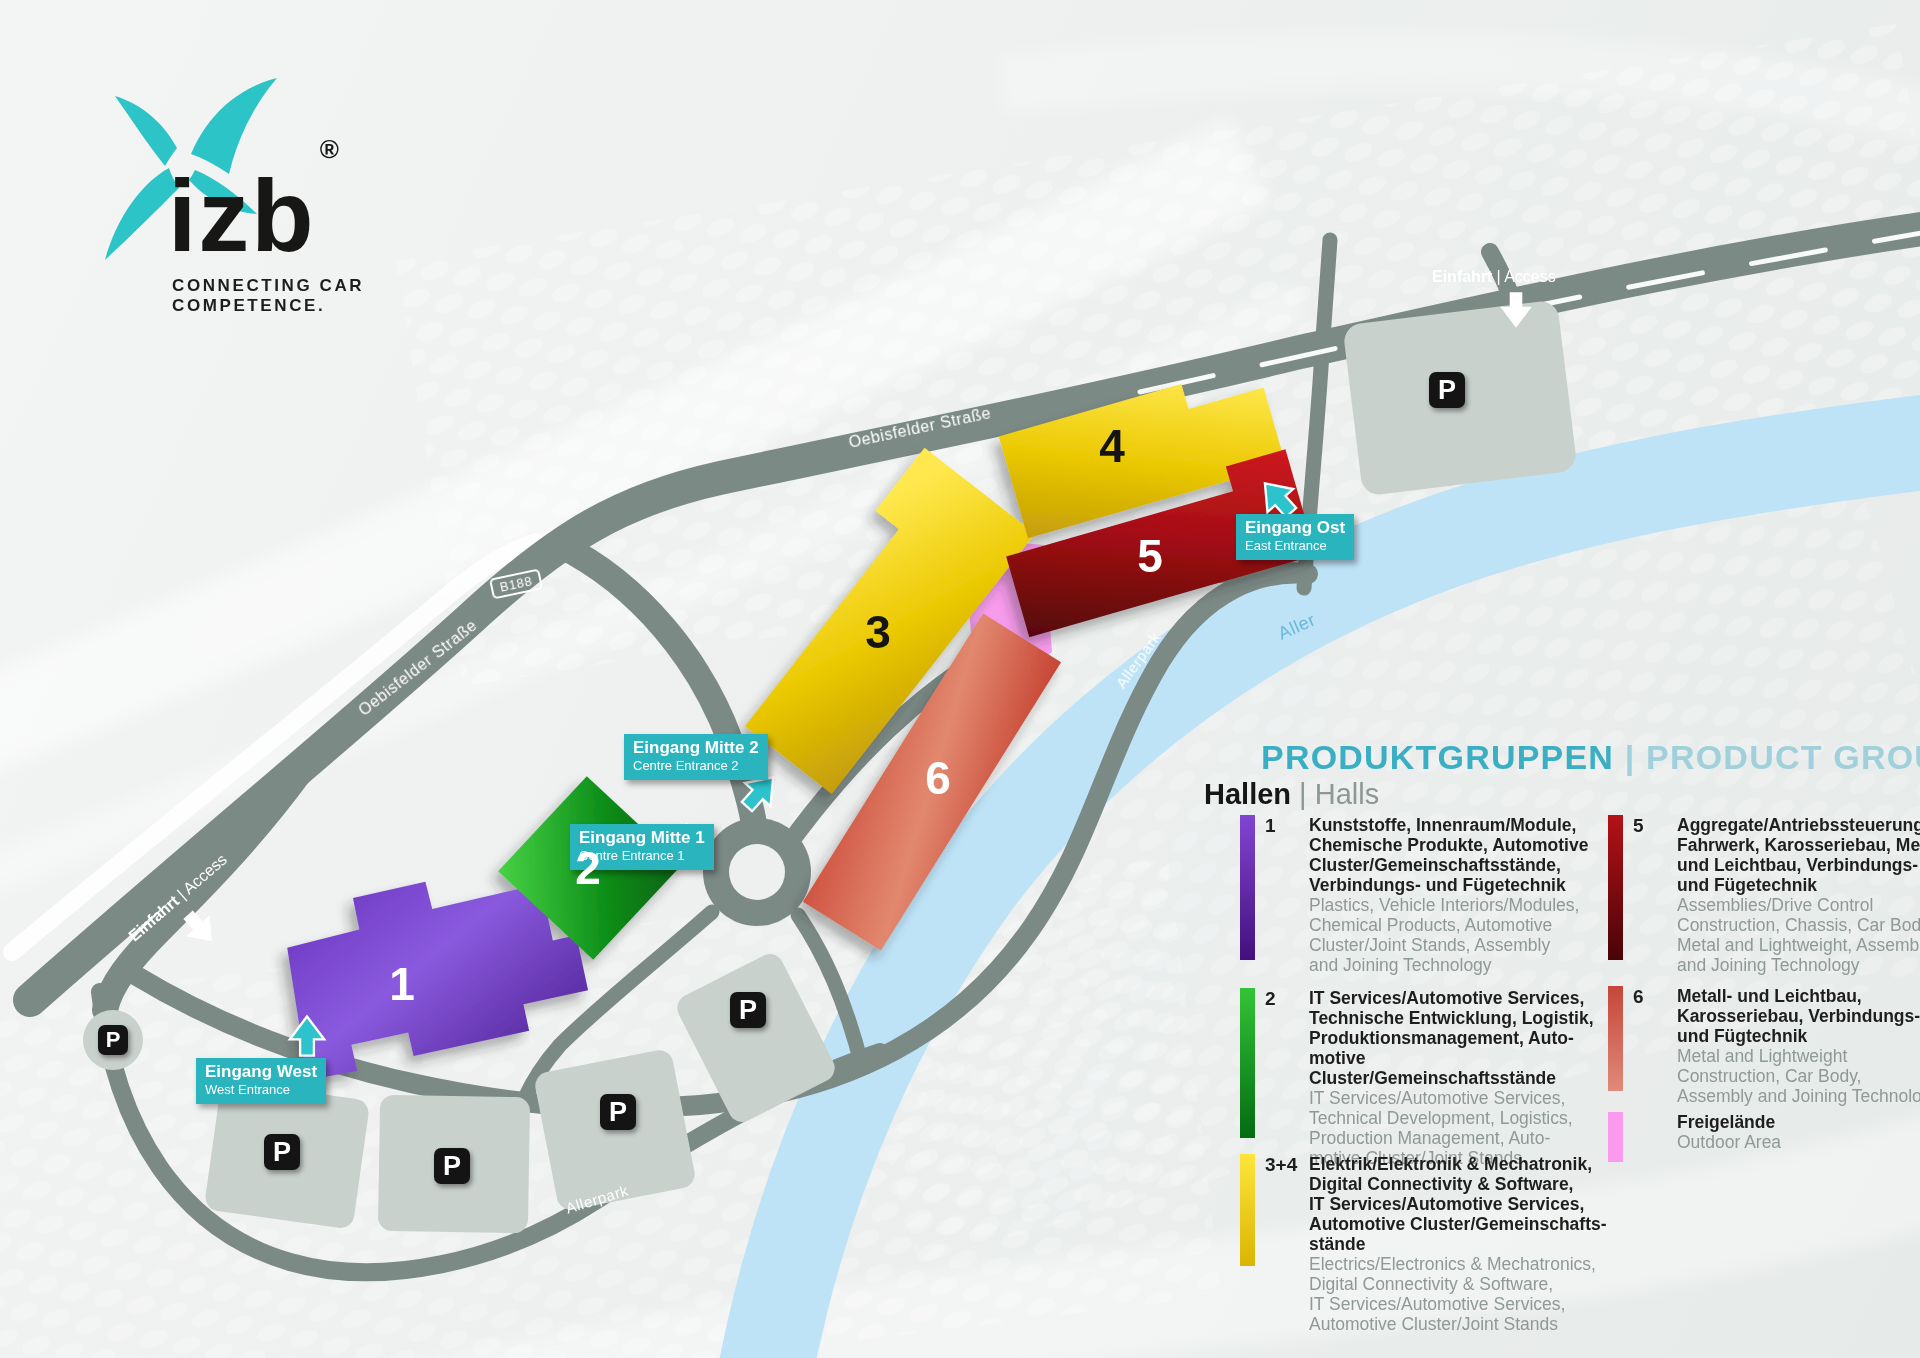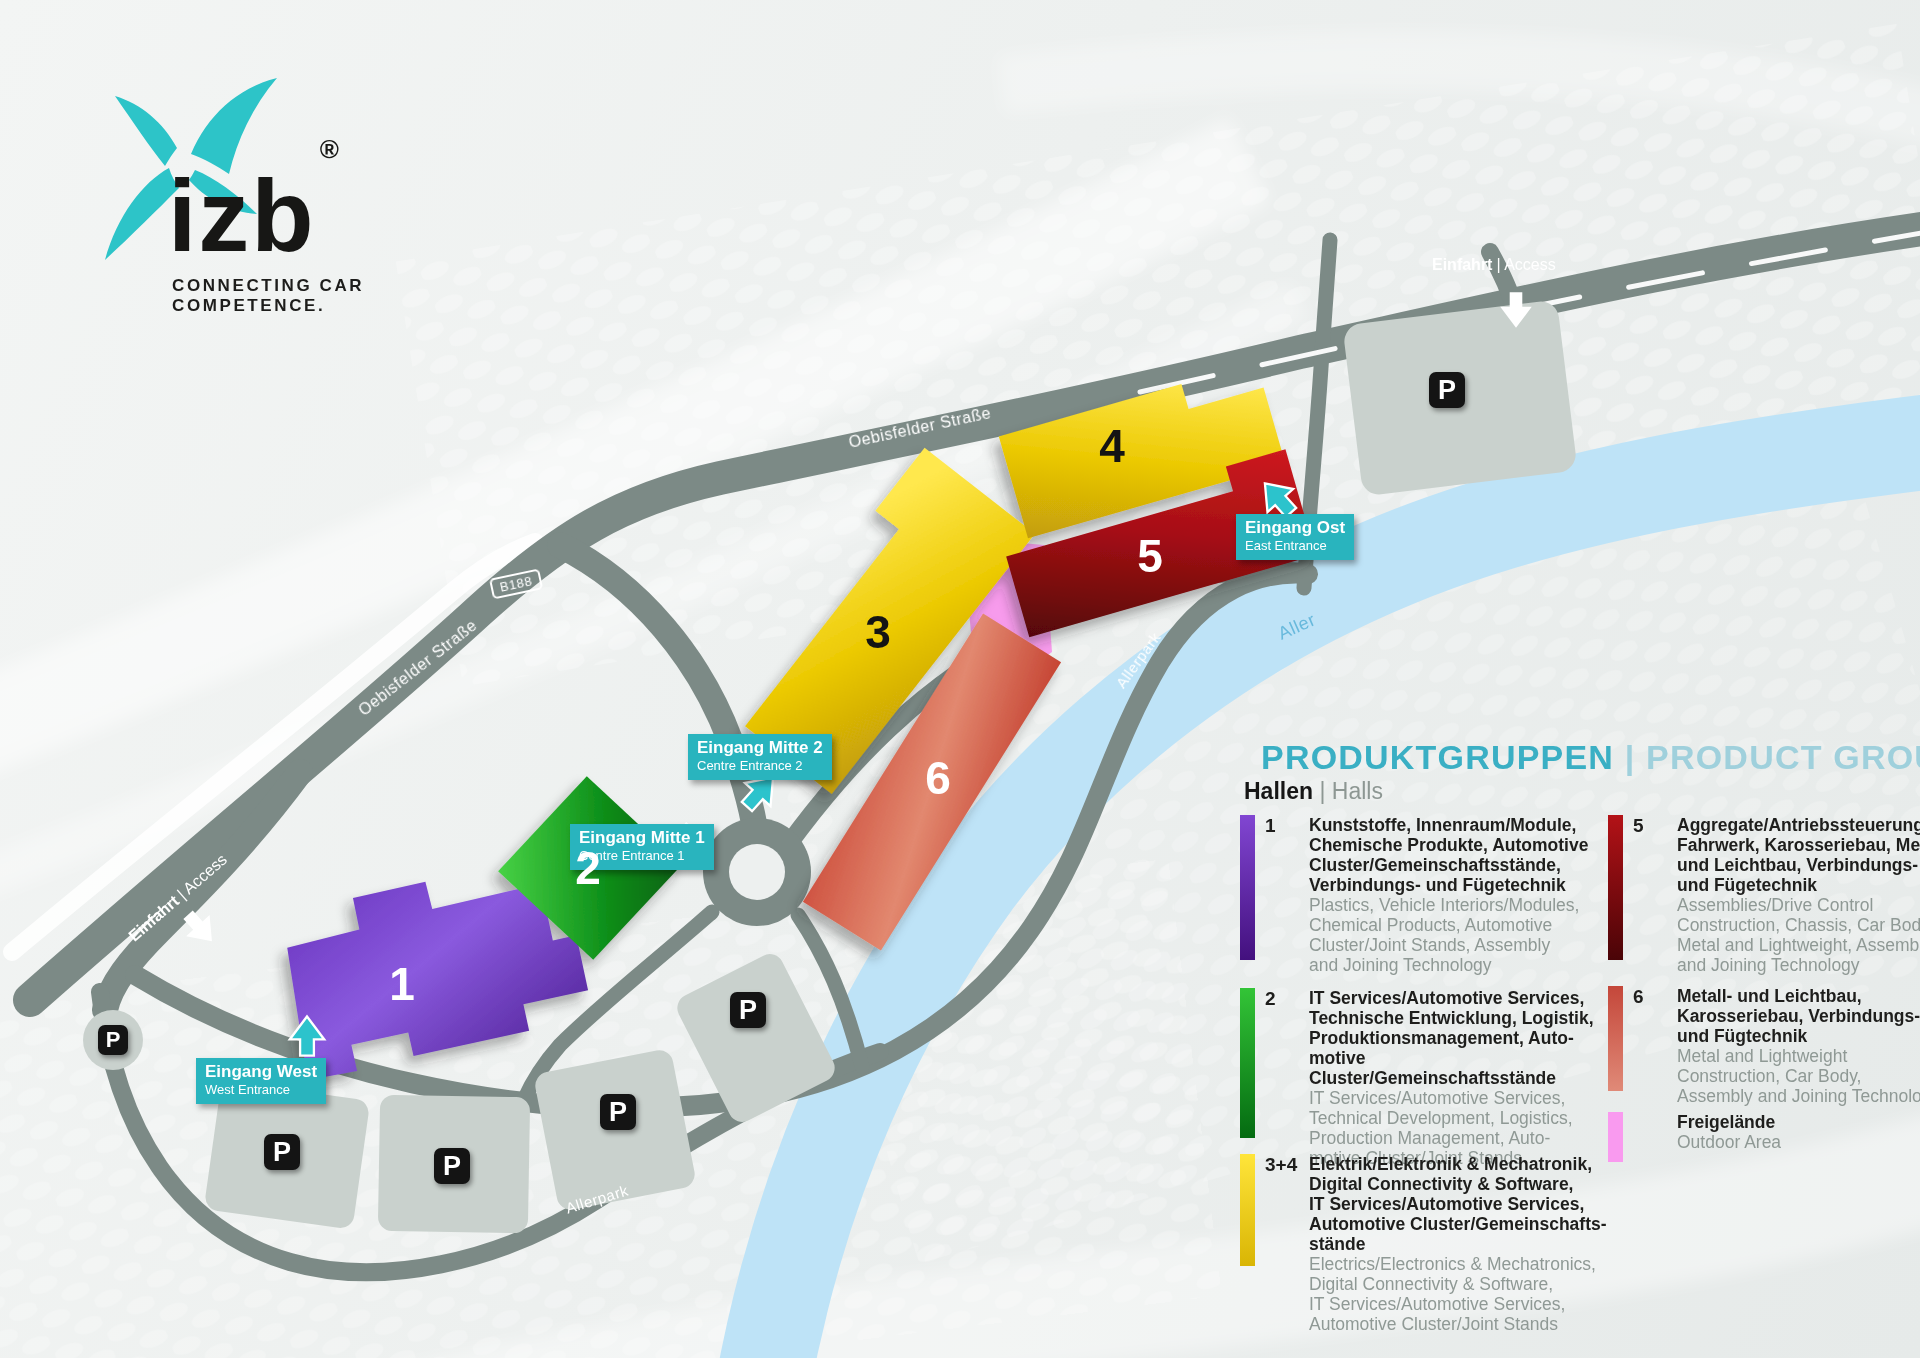--- a/index.html
+++ b/index.html
@@ -24,31 +24,31 @@
   #lab-oeb-left{left:418px;top:668px;transform:translate(-50%,-50%) rotate(-38deg);}
   #lab-aller-up{left:1138px;top:660px;transform:translate(-50%,-50%) rotate(-54deg);font-size:15px;}
   #lab-aller-lo{left:597px;top:1199px;transform:translate(-50%,-50%) rotate(-17deg);font-size:15px;}
   #lab-river{left:1297px;top:627px;transform:translate(-50%,-50%) rotate(-24deg);
              color:#68b9dc;font-size:18px;}
   #lab-b188{left:516px;top:584px;transform:translate(-50%,-50%) rotate(-12deg);
             border:2px solid #fff;border-radius:5px;padding:1px 7px;font-size:13px;}
 
   .access{position:absolute;white-space:nowrap;color:#fff;font-size:16px;}
   .access b{font-weight:bold;margin-right:4px;}
-  #access-top{left:1432px;top:256px;}
+  #access-top{left:1432px;top:268px;}
   #access-left{left:178px;top:898px;transform:translate(-50%,-50%) rotate(-41deg);transform-origin:center;}
 
   
   .ent{position:absolute;background:#29b4be;color:#fff;padding:4px 9px 6px 9px;
        box-shadow:3px 4px 6px rgba(0,0,0,.35);line-height:1.2;}
   .ent .l1{font-size:17px;font-weight:bold;}
   .ent .l2{font-size:13px;}
   #ent-west  {left:196px;top:1058px;}
   #ent-mitte1{left:570px;top:788px;margin-top:36px;}
-  #ent-mitte2{left:688px;top:734px;}
+  #ent-mitte2{left:624px;top:734px;}
   #ent-ost   {left:1236px;top:514px;}
 
   
   .hallnum{position:absolute;transform:translate(-50%,-50%);font-size:46px;
            font-weight:bold;color:#fff;}
   .hallnum.dark{color:#141414;}
   #num-1{left:402px;top:984px;} #num-2{left:588px;top:868px;}
   #num-3{left:878px;top:632px;} #num-4{left:1112px;top:446px;}
   #num-5{left:1150px;top:556px;} #num-6{left:938px;top:778px;}
 
@@ -59,21 +59,21 @@
         box-shadow:2px 3px 5px rgba(0,0,0,.4);}
   .pico.small{width:30px;height:30px;font-size:22px;}
   #p-ne{left:1447px;top:390px;} #p-w{left:113px;top:1040px;}
   #p-1{left:282px;top:1152px;} #p-2{left:452px;top:1166px;}
   #p-3{left:618px;top:1112px;} #p-4{left:748px;top:1010px;}
 
   
   #legend-title{position:absolute;left:1244px;top:738px;font-size:34px;font-weight:bold;
                 letter-spacing:1.2px;white-space:nowrap;margin-left:17px;}
   #legend-title .de{color:#3aafc4;} #legend-title .lt{color:#9fd0dc;}
-  #legend-sub{position:absolute;left:1244px;top:778px;font-size:23px;white-space:nowrap;}
+  #legend-sub{position:absolute;left:1204px;top:778px;font-size:29px;white-space:nowrap;}
   #legend-sub .de{color:#161616;font-weight:bold;} #legend-sub .en{color:#8d9793;}
   .lrow{position:absolute;display:flex;align-items:flex-start;width:370px;}
   .sw{width:15px;margin-right:10px;flex:none;}
   .sw1{height:145px;background:linear-gradient(#8146d2,#43107e);}
   .sw2{height:150px;background:linear-gradient(#33c437,#046b11);}
   .sw34{height:112px;background:linear-gradient(#ffe53a,#d9b504);}
   .sw5{height:145px;background:linear-gradient(#b31217,#4a0407);}
   .sw6{height:105px;background:linear-gradient(#c4473a,#e08a78);}
   .swout{height:50px;background:#f99aef;}
   .lnum{width:44px;flex:none;font-size:19px;font-weight:bold;color:#1e1e1c;padding-top:0px;}

